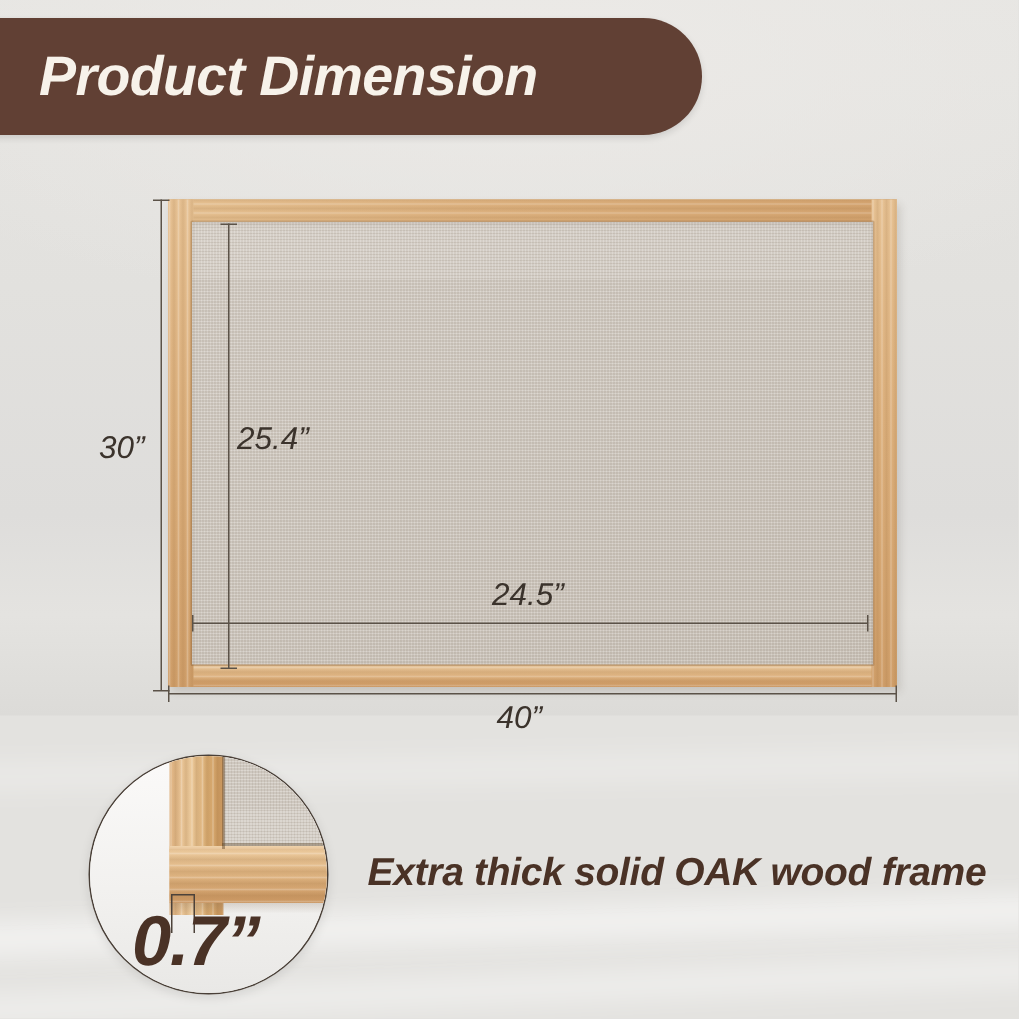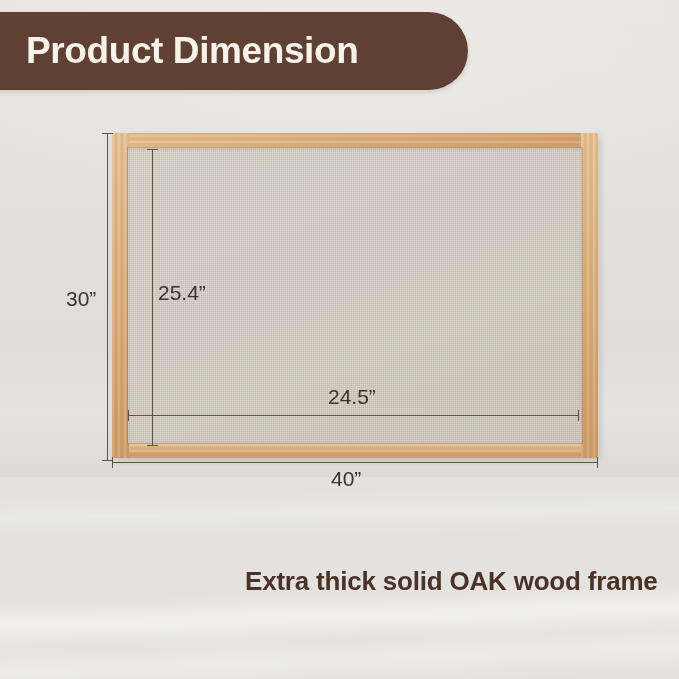--- a/index.html
+++ b/index.html
@@ -14,20 +14,21 @@
     background: #e3e2df;
   }
 
   #stage {
     position: relative;
     width: 679px;
     height: 477px;
     background:
       radial-gradient(ellipse 120% 60% at 50% 8%, #eceae7 0%, rgba(236,234,231,0) 60%),
       linear-gradient(180deg, #e6e5e2 0%, #e2e1de 40%, #dedddb 72%, #e4e3e0 86%, #dcdbd8 100%);
+    font-style: italic;
   }
 
   
   .sweep {
     position: absolute;
     left: -10%;
     width: 120%;
     pointer-events: none;
   }
   .sweep-a {
@@ -349,16 +350,33 @@
   <div class="measure-line m-h" style="left:128px; top:415px; width:450px;"></div>
   <div class="tick tick-v" style="left:128px; top:410px;"></div>
   <div class="tick tick-v" style="left:578px; top:410px;"></div>
   <div class="dim-label" id="label-287">24.5”</div>
 
   <div class="measure-line m-h" style="left:112px; top:462px; width:486px;"></div>
   <div class="tick tick-v" style="left:112px; top:457px;"></div>
   <div class="tick tick-v" style="left:597px; top:457px;"></div>
   <div class="dim-label" id="label-30">40”</div>
 
+  <div id="detail-callout">
+    <div id="detail-inner"></div>
+    <div id="detail-linen"></div>
+    <div id="detail-stile-fix"></div>
+    <div id="detail-rail-top"></div>
+    <div id="detail-rail"></div>
+    <div id="detail-seam-v"></div>
+    <div id="detail-seam-h"></div>
+    <div id="detail-shadow"></div>
+
+    <div id="thickness-bracket">
+      <div class="bt"></div>
+      <div class="bl"></div>
+      <div class="br"></div>
+    </div>
+    <div id="label-07">0.7”</div>
+  </div>
 
   <div id="frame-caption">Extra thick solid OAK wood frame</div>
 
 </div>
 
 </body></html>

